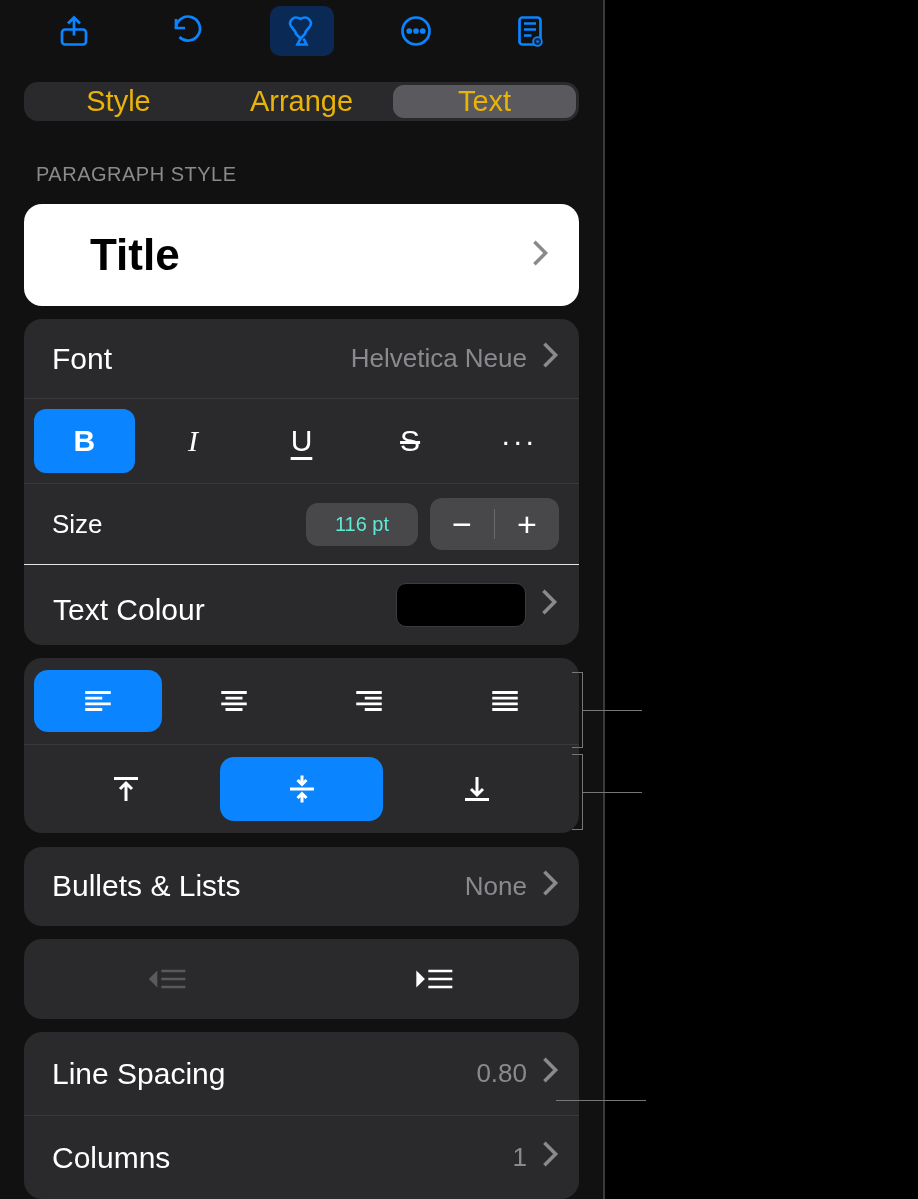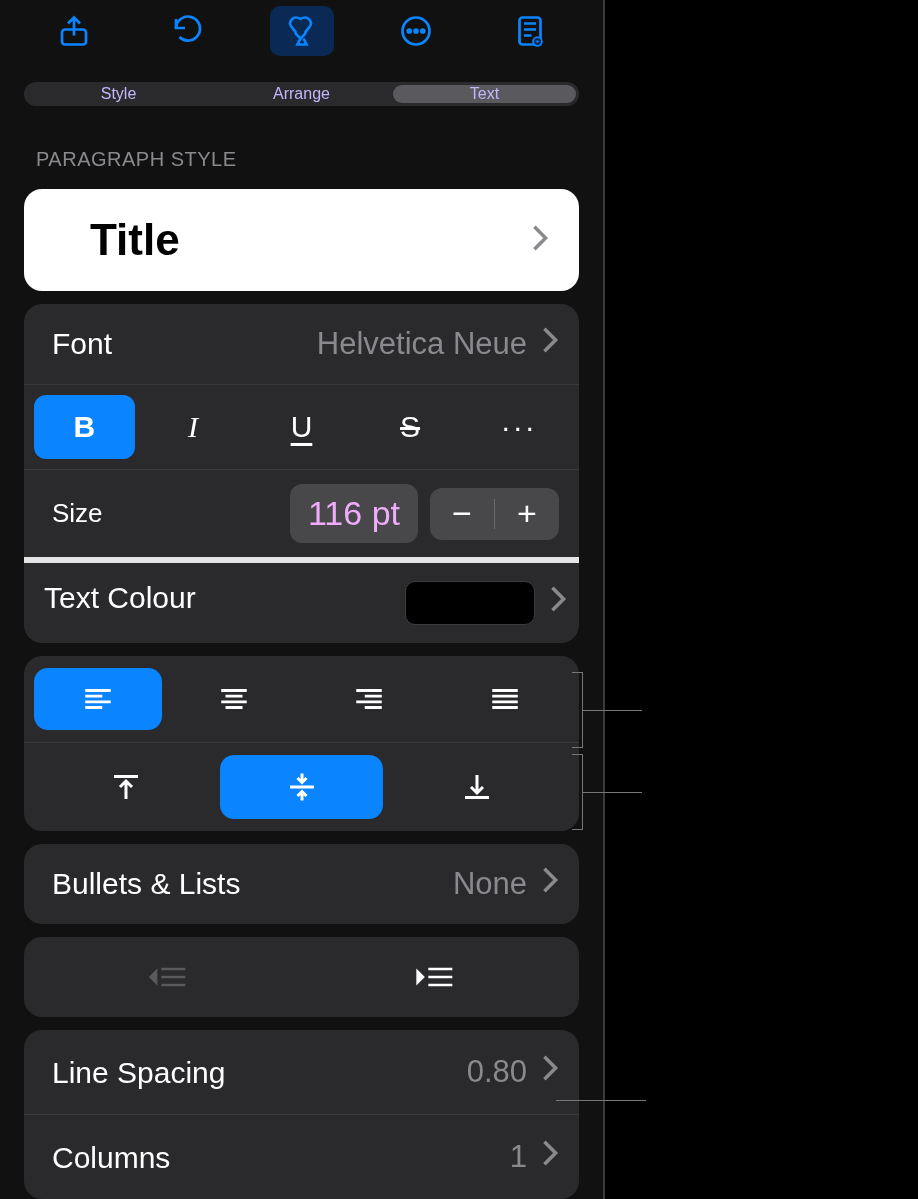--- a/index.html
+++ b/index.html
@@ -49,22 +49,22 @@
     background: #2a2a2c;
     border-radius: 14px;
     display: flex;
     padding: 3px;
   }
   .seg-item {
     flex: 1;
     display: flex;
     align-items: center;
     justify-content: center;
-    font-size: 16px;
-    color: #c4b5fd;
+    font-size: 29px;
+    color: #eab308;
     border-radius: 11px;
   }
   .seg-item.active {
     background: #5a5a5e;
   }
   
   .section-label {
     margin: 42px 36px 10px 36px;
     font-size: 20px;
     letter-spacing: 0.5px;
@@ -101,21 +101,21 @@
     padding: 22px 20px;
     border-bottom: 1px solid #3a3a3c;
   }
   .row:last-child { border-bottom: none; }
   .row-label {
     font-size: 30px;
     color: #fff;
     padding-left: 8px;
   }
   .row-value {
-    font-size: 31px;
+    font-size: 26px;
     color: #8a8a8e;
     display: flex;
     align-items: center;
     gap: 14px;
   }
   
   .style-btns {
     display: flex;
     padding: 10px 10px;
     gap: 8px;
@@ -137,34 +137,34 @@
   .style-btn.bold { font-weight: 800; }
   .style-btn.italic { font-style: italic; font-family: Georgia, serif; }
   .style-btn .under { text-decoration: underline; text-underline-offset: 6px; }
   .style-btn .strike { text-decoration: line-through; }
   .style-btn .dots { letter-spacing: 2px; font-size: 30px; }
   
   .size-row {
     display: flex;
     align-items: center;
     padding: 14px 20px;
-    border-bottom: 6px solid #e5e5e5;
+    border-bottom: 1px solid #e5e5e5;
     gap: 12px;
   }
   .size-label {
     font-size: 26px;
     flex: 1;
     padding-left: 8px;
   }
   .size-pill {
     background: #48484a;
     border-radius: 12px;
-    padding: 10px 18px;
-    font-size: 34px;
-    color: #f0abfc;
+    padding: 10px 29px;
+    font-size: 20px;
+    color: #5eead4;
   }
   .stepper {
     background: #48484a;
     border-radius: 12px;
     display: flex;
     align-items: center;
     height: 52px;
   }
   .stepper-btn {
     width: 64px;
@@ -176,23 +176,23 @@
     height: 100%;
   }
   .stepper-div {
     width: 1px;
     height: 30px;
     background: #6a6a6e;
   }
   
   .color-row {
     display: flex;
-    align-items: flex-start;
+    align-items: flex-end;
     justify-content: space-between;
-    padding: 18px 12px;
+    padding: 18px 21px;
   }
   .swatch {
     width: 130px;
     height: 44px;
     background: #000;
     border-radius: 10px;
     border: 1px solid #3c3c3e;
   }
   
   .align-row {

